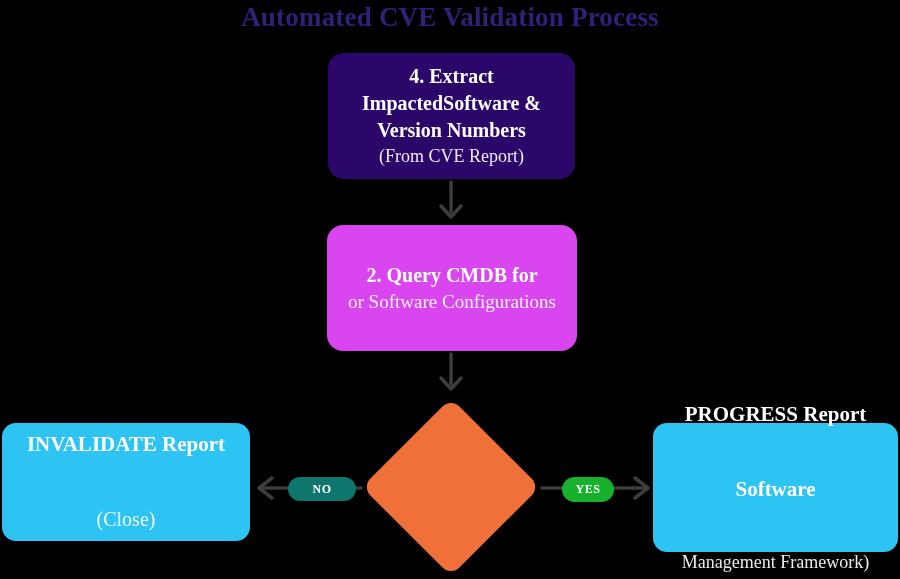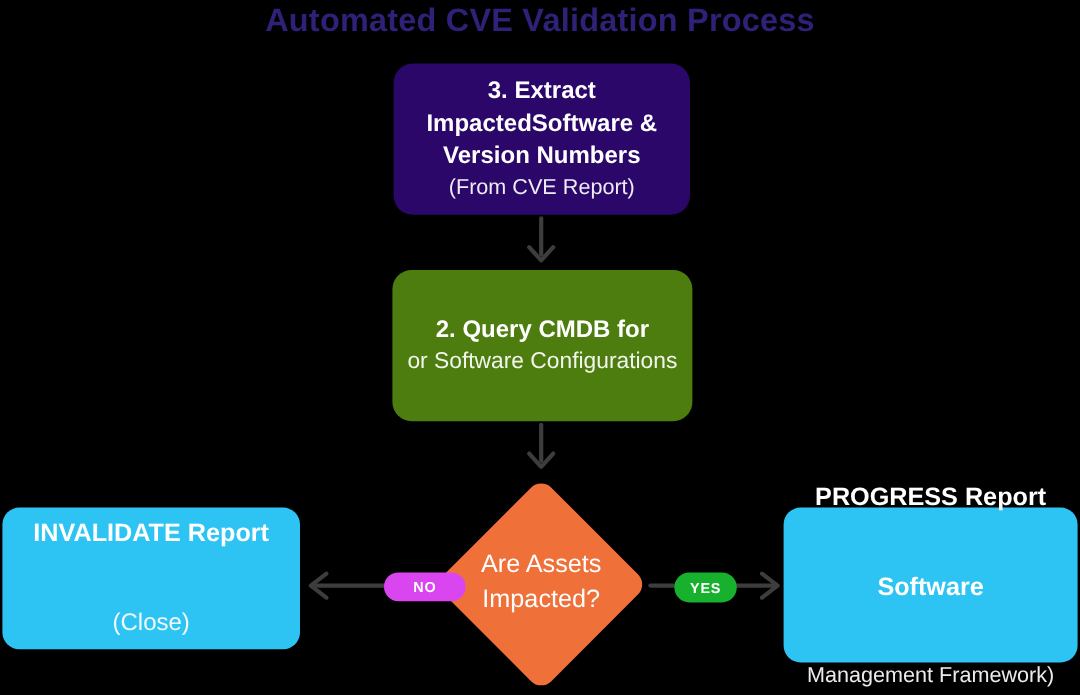--- a/index.html
+++ b/index.html
@@ -6,21 +6,21 @@
     margin: 0;
     padding: 0;
     background: #000000;
   }
   .canvas {
     position: relative;
     width: 900px;
     height: 579px;
     background: #000000;
     overflow: hidden;
-    font-family: Liberation Sans, sans-serif;
+    font-family: Liberation Serif, serif;
     color: #ffffff;
     border-radius: 10px;
   }
   .title {
     position: absolute;
     top: 2px;
     left: 0;
     width: 100%;
     margin: 0;
     text-align: center;
@@ -46,21 +46,21 @@
   }
   .step1 {
     left: 328px; top: 53px;
     width: 247px; height: 126px;
     background: #2a0769;
     border-radius: 16px;
   }
   .step2 {
     left: 327px; top: 225px;
     width: 250px; height: 126px;
-    background: #4d7c0f;
+    background: #d946ef;
     border-radius: 16px;
     justify-content: center;
   }
   .bold-line {
     font-size: 20px;
     font-weight: 700;
     line-height: 27px;
   }
   .sub-line {
     font-size: 18px;
@@ -112,22 +112,21 @@
     font-size: 12px;
     font-weight: 700;
     letter-spacing: 0.6px;
     color: #ffffff;
     border-radius: 13px;
     z-index: 4;
   }
   .badge-no {
     left: 288px; top: 477px;
     width: 68px; height: 24px;
-    background: #d946ef;
-    margin-left: 32px;
+    background: #0f766e;
   }
   .badge-yes {
     left: 562px; top: 477px;
     width: 52px; height: 25px;
     background: #17b12d;
   }
 </style>
 </head>
 <body>
 
@@ -142,36 +141,32 @@
       <path d="M451 354 L451 384"></path>
       <path d="M441 378 L451 389 L461 378"></path>
       <path d="M361 488 L263 488"></path>
       <path d="M272 478 L259 488 L272 498"></path>
       <path d="M542 488 L644 488"></path>
       <path d="M635 478 L648 488 L635 498"></path>
     </g>
   </svg>
 
   <div class="node step1">
-    <div class="bold-line">3. Extract</div>
+    <div class="bold-line">4. Extract</div>
     <div class="bold-line">ImpactedSoftware &amp;</div>
     <div class="bold-line">Version Numbers</div>
     <div class="sub-line">(From CVE Report)</div>
   </div>
 
   <div class="node step2">
     <div class="bold-line">2. Query CMDB for</div>
     <div class="sub-line">or Software Configurations</div>
   </div>
 
   <div class="diamond"></div>
-  <div class="diamond-label">
-    <div>Are Assets</div>
-    <div>Impacted?</div>
-  </div>
 
   <div class="node outcome outcome-left">
     <div class="bold-line">INVALIDATE Report</div>
     <div class="sub-line">(Close)</div>
   </div>
 
   <div class="node outcome outcome-right">
     <div class="bold-line">PROGRESS Report</div>
     <div class="bold-line">Software</div>
     <div class="sub-line">Management Framework)</div>

